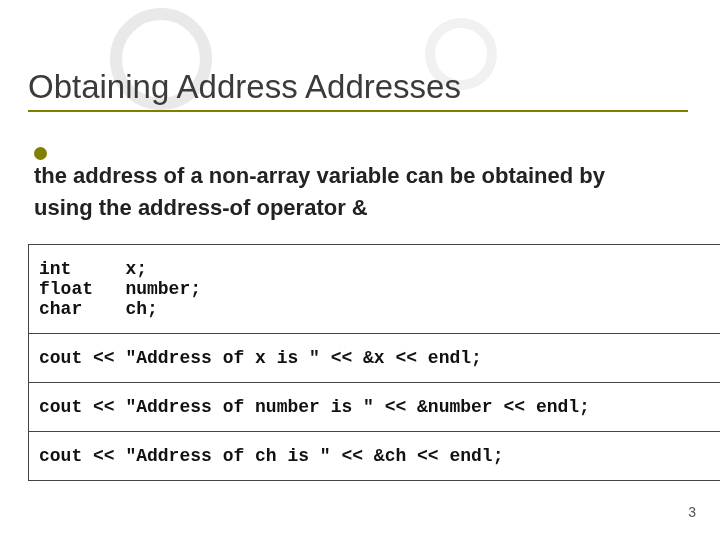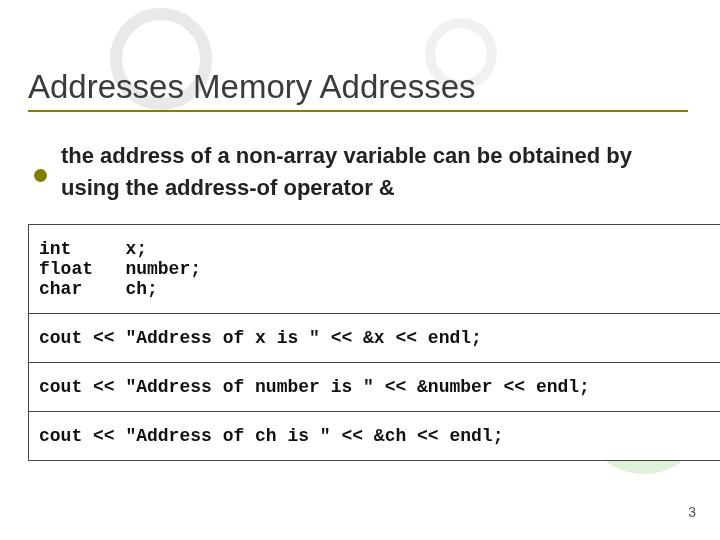--- a/index.html
+++ b/index.html
@@ -49,23 +49,24 @@
     margin: 28px 0 4px 0;
   }
   .underline {
     height: 2px;
     background: #808000;
     width: 660px;
     margin-bottom: 28px;
   }
   .bullet-row {
     display: flex;
-    align-items: center;
+    align-items: flex-start;
     margin: 0 0 20px 6px;
     max-width: 630px;
+    flex-direction: column;
   }
   .bullet-dot {
     width: 13px;
     height: 13px;
     min-width: 13px;
     border-radius: 50%;
     background: #808000;
     margin-top: 7px;
     margin-right: 14px;
   }
@@ -106,21 +107,21 @@
 </style>
 </head>
 <body>
 
 <div class="circle c1"></div>
 <div class="circle c2"></div>
 <div class="circle c3"></div>
 
 <div class="slide">
 
-  <div class="title">Addresses Memory Addresses</div>
+  <div class="title">Obtaining Address Addresses</div>
   <div class="underline"></div>
 
   <div class="bullet-row">
     <div class="bullet-dot"></div>
     <div class="bullet-text">the address of a non-array variable can be obtained by using the address-of operator &amp;</div>
   </div>
 
   <div class="code-box">
     <div class="row first">int     x;
 float   number;

